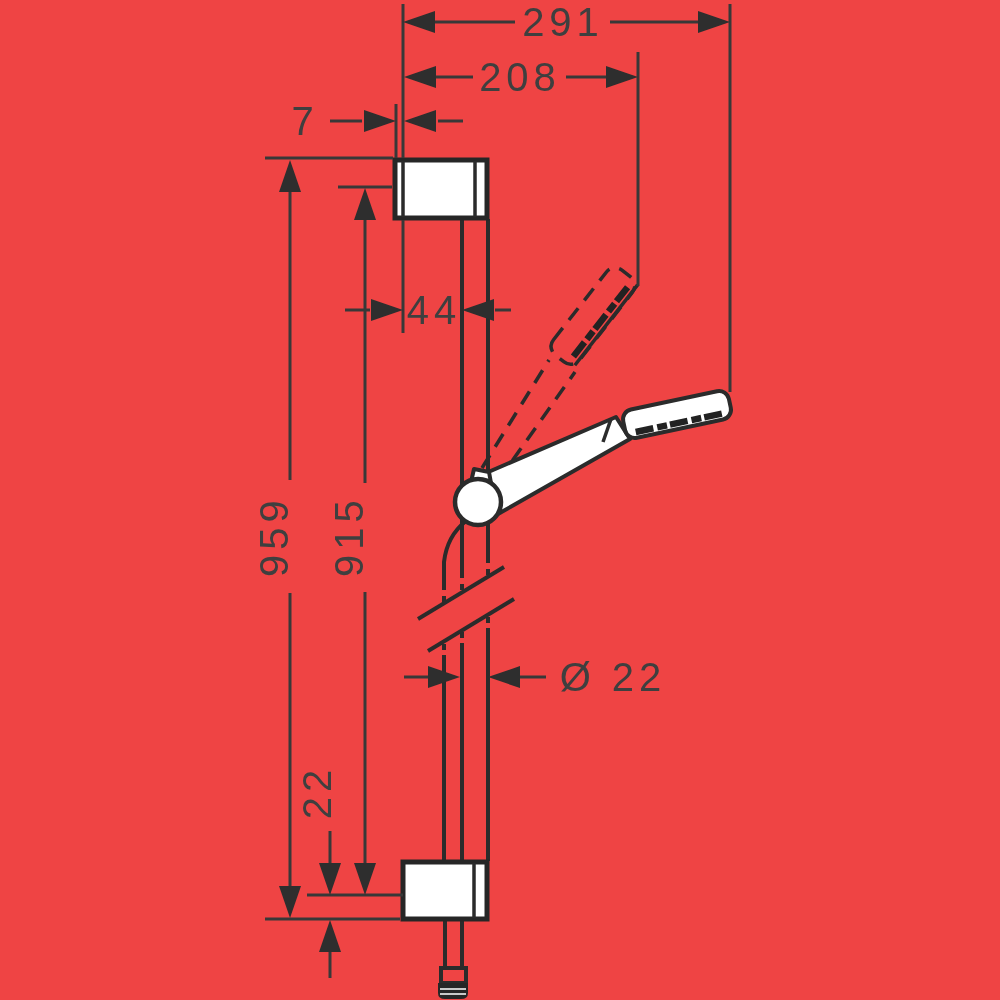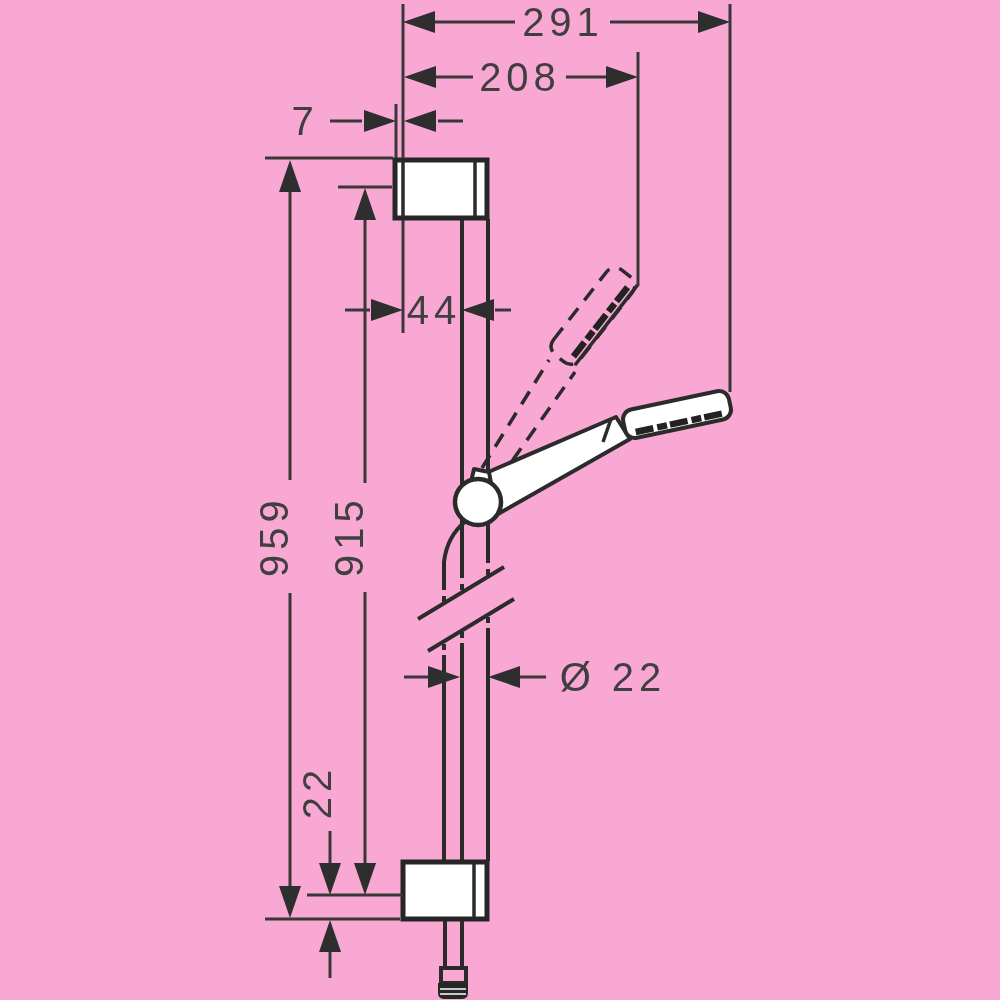--- a/index.html
+++ b/index.html
@@ -1,16 +1,16 @@
 <!DOCTYPE html>
 <html><head>
 <meta charset="utf-8">
 <style>
   html,body{margin:0;padding:0;background:#fff;}
-  #canvas{width:1000px;height:1000px;background:#f9a8d4;position:relative;overflow:hidden;}
+  #canvas{width:1000px;height:1000px;background:#ef4444;position:relative;overflow:hidden;}
   svg{display:block;}
   .dimtext{
     font-family:"Liberation Sans", sans-serif;
     font-size:40px;
     fill:#3f3f3f;
     letter-spacing:5px;
   }
   .dimline{stroke:#383838;stroke-width:3;fill:none;}
   .extline{stroke:#383838;stroke-width:3;fill:none;}
   .arrow{fill:#2e2e2e;stroke:none;}

